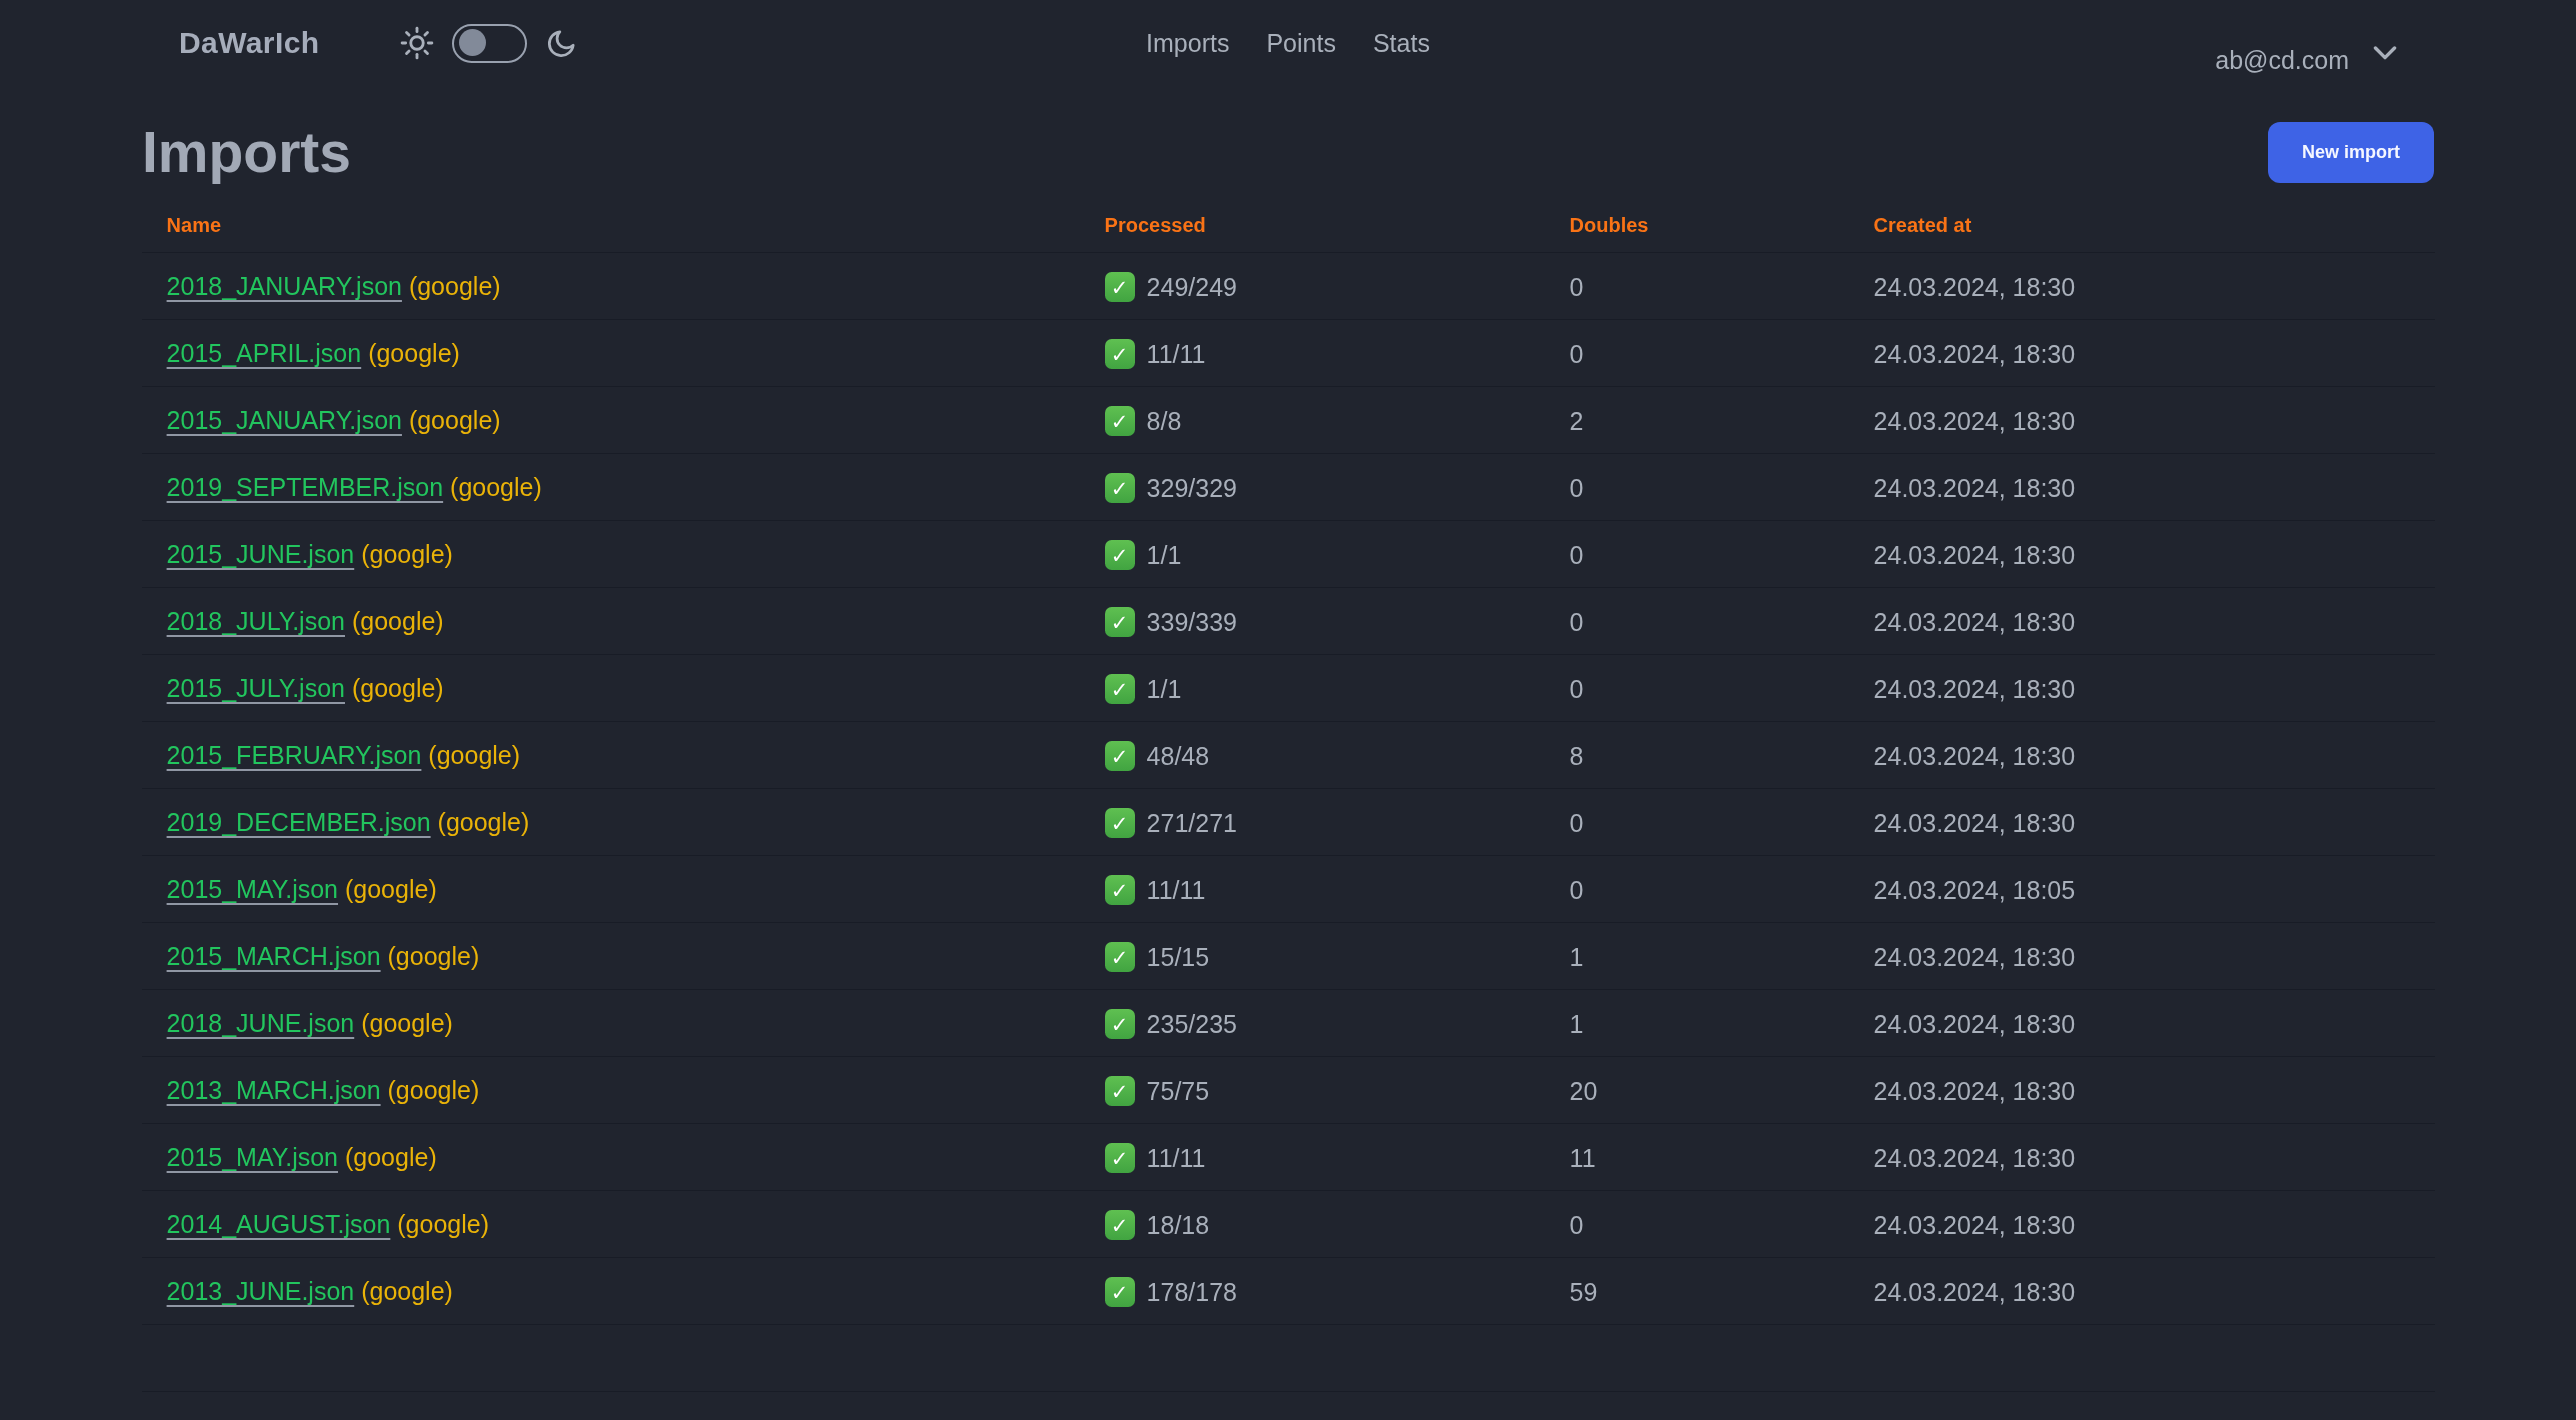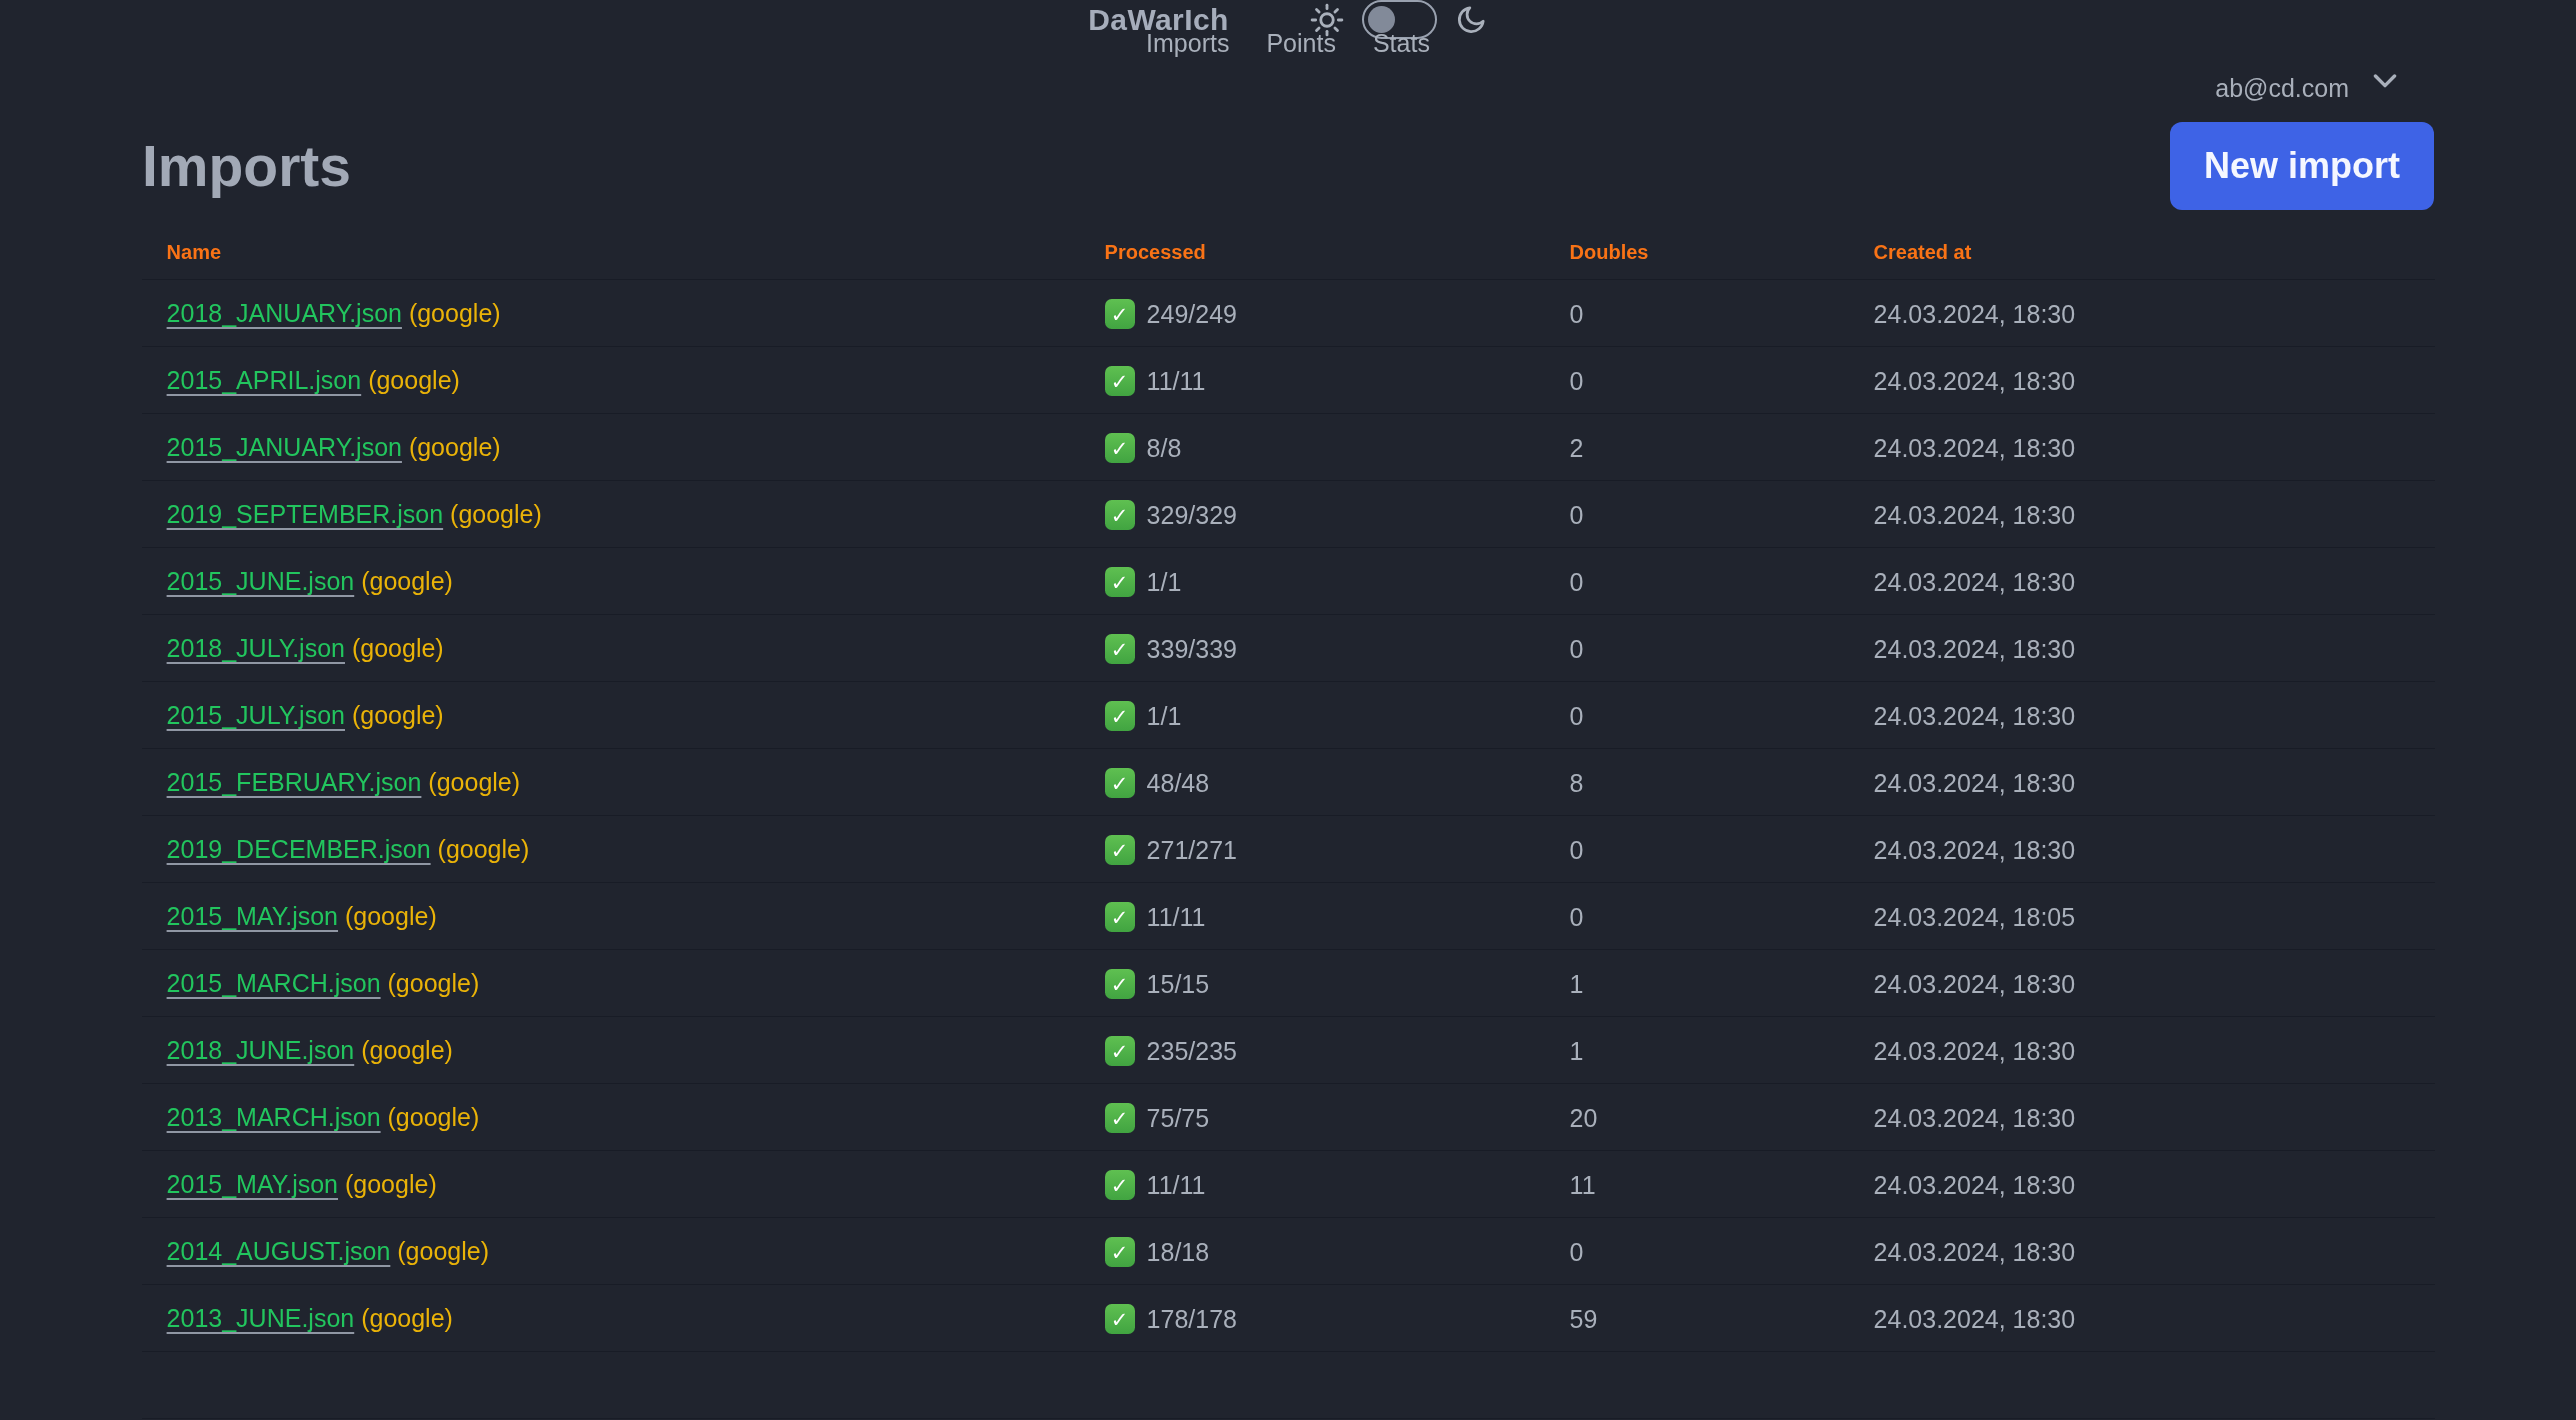--- a/index.html
+++ b/index.html
@@ -12,21 +12,20 @@
     font-family: "Liberation Sans", "DejaVu Sans", sans-serif;
   }
 
   
   .navbar {
     height: 86px;
     display: flex;
     align-items: center;
     padding: 0 179px;
     position: relative;
-    flex-direction: column;
   }
   .nav-left { display: flex; align-items: center; }
   .logo {
     font-size: 30px;
     font-weight: 700;
     color: #a6adbb;
     letter-spacing: 0.4px;
     text-decoration: none;
     cursor: pointer;
   }
@@ -73,23 +72,23 @@
     font-size: 57px;
     line-height: 1.0;
     font-weight: 700;
     color: #a2a9b6;
   }
   .btn-primary {
     background: #3e63e6;
     color: #f5f7ff;
     border: none;
     border-radius: 12px;
-    height: 88px;
+    height: 61px;
     padding: 0 34px;
-    font-size: 36px;
+    font-size: 18px;
     font-weight: 700;
     font-family: inherit;
     cursor: pointer;
   }
 
   
   table {
     width: 2293px;
     margin-top: 19.4px;
     border-collapse: collapse;

